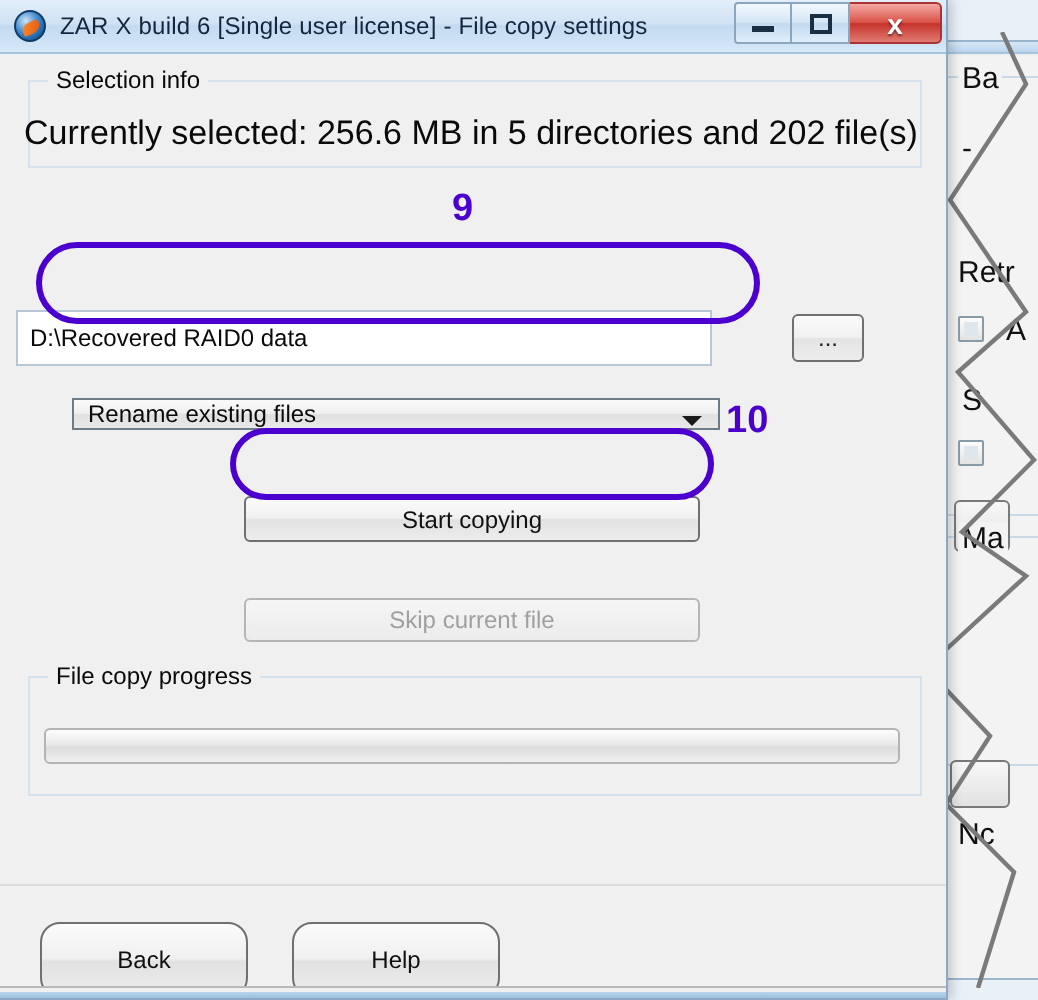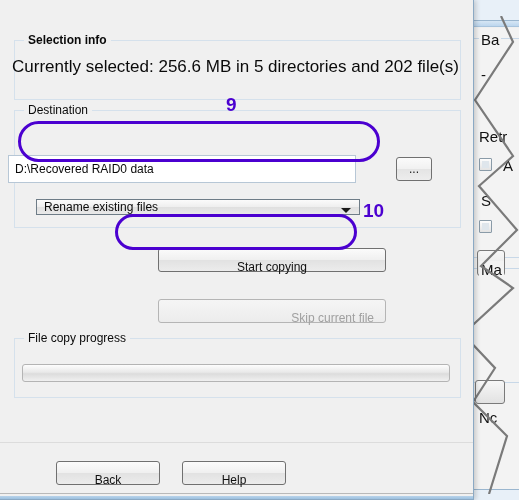--- a/index.html
+++ b/index.html
@@ -170,21 +170,21 @@
   .groupbox > .legend {
     position: absolute;
     top: -8px; left: 9px;
     background: #f0f0f0;
     padding: 0 4px;
     font-size: 12px;
     color: #0a0a0a;
     white-space: nowrap;
   }
 
-  .gb-selection { left: 12px; top: 13px; width: 447px; height: 60px; font-weight: bold; }
+  .gb-selection { left: 12px; top: 13px; width: 447px; height: 44px; }
   .gb-destination { left: 12px; top: 83px; width: 447px; height: 118px; }
   .gb-progress { left: 12px; top: 311px; width: 447px; height: 60px; }
 
   .selinfo-text {
     position: absolute;
     left: 12px; top: 30px;
     font-size: 17px;
     color: #0a0a0a;
     white-space: nowrap;
   }
@@ -240,28 +240,26 @@
 
   
   .btn {
     border: 1px solid #707070;
     border-radius: 3px;
     background: linear-gradient(to bottom,#fbfbfb 0%,#f0f0f0 48%,#e2e2e2 52%,#ececec 100%);
     font-family: "Liberation Sans", sans-serif;
     font-size: 12px;
     color: #101010;
     text-align: center;
-    padding: 11px;
-    margin-left: 36px;
+    padding: 0;
   }
   .btn.disabled {
     color: #a0a0a0;
     border-color: #b5b5b5;
     background: linear-gradient(to bottom,#f5f5f5,#ececec);
-    text-align: right;
   }
 
   .start-btn {
     position: absolute;
     left: 122px; top: 221px;
     width: 228px; height: 23px;
   }
   .skip-btn {
     position: absolute;
     left: 122px; top: 272px;
@@ -283,21 +281,21 @@
   }
 
   
   .footer-sep {
     position: absolute;
     left: 0; right: 0; top: 415px;
     height: 1px;
     background: #ffffff;
     border-top: 1px solid #dcdcdc;
   }
-  .footer-btn { position: absolute; top: 434px; height: 22px; }
+  .footer-btn { position: absolute; top: 434px; height: 38px; border-radius: 10px; }
   .footer-back { left: 20px; width: 104px; }
   .footer-help { left: 146px; width: 104px; text-align: center; }
   .footer-exit { left: 351px; width: 128px; }
 
   .copyright-bar {
     position: absolute;
     left: 0; right: 0; top: 466px; bottom: 3px;
     background: #f0f0f0;
     border-top: 1px solid #b9b9b9;
   }
@@ -353,31 +351,43 @@
       <span class="bg-label" style="left:10px; top:381px;">Nc</span>
     </div>
   </div>
 
   <svg id="tear" viewBox="0 0 64 478" preserveAspectRatio="none">
     <polyline points="46,0 58,26 20,84 58,140 24,170 62,214 26,250 58,272 8,318 40,352 18,386 52,420 34,478" fill="none" stroke="#7a7a7a" stroke-width="2.2"></polyline>
   </svg>
 
   <div id="main-window">
 
+    <div class="titlebar">
+      <div class="title-icon"></div>
+      <div class="title-text">ZAR X build 6 [Single user license] - File copy settings</div>
+      <div class="winbtns">
+        <div class="winbtn">
+          <div class="gl-min"></div>
+        </div>
+        <div class="winbtn">
+          <div class="gl-max"></div>
+        </div>
+        <div class="winbtn close">
+          <span class="gl-close">x</span>
+        </div>
+      </div>
+    </div>
 
     <div class="client">
 
       <fieldset class="groupbox gb-selection">
         <legend class="legend">Selection info</legend>
       </fieldset>
       <div class="selinfo-text">Currently selected: 256.6 MB in 5 directories and 202 file(s)</div>
 
-      <fieldset class="groupbox gb-destination">
-        <legend class="legend">Destination</legend>
-      </fieldset>
 
       <input class="dest-input" type="text" value="D:\Recovered RAID0 data" style="">
 
       <button class="browse-btn">...</button>
 
       <div class="combo">
         <span class="combo-text">Rename existing files</span>
         <span class="combo-arrow"></span>
       </div>
 

